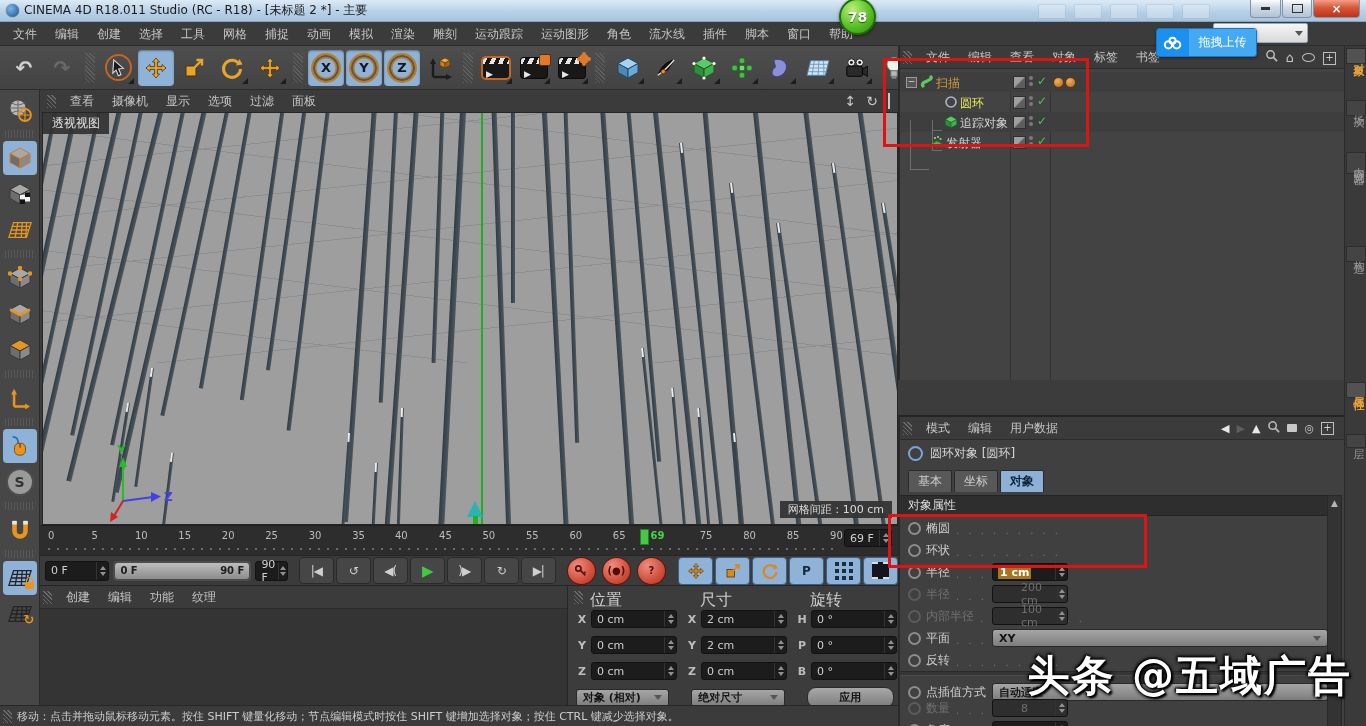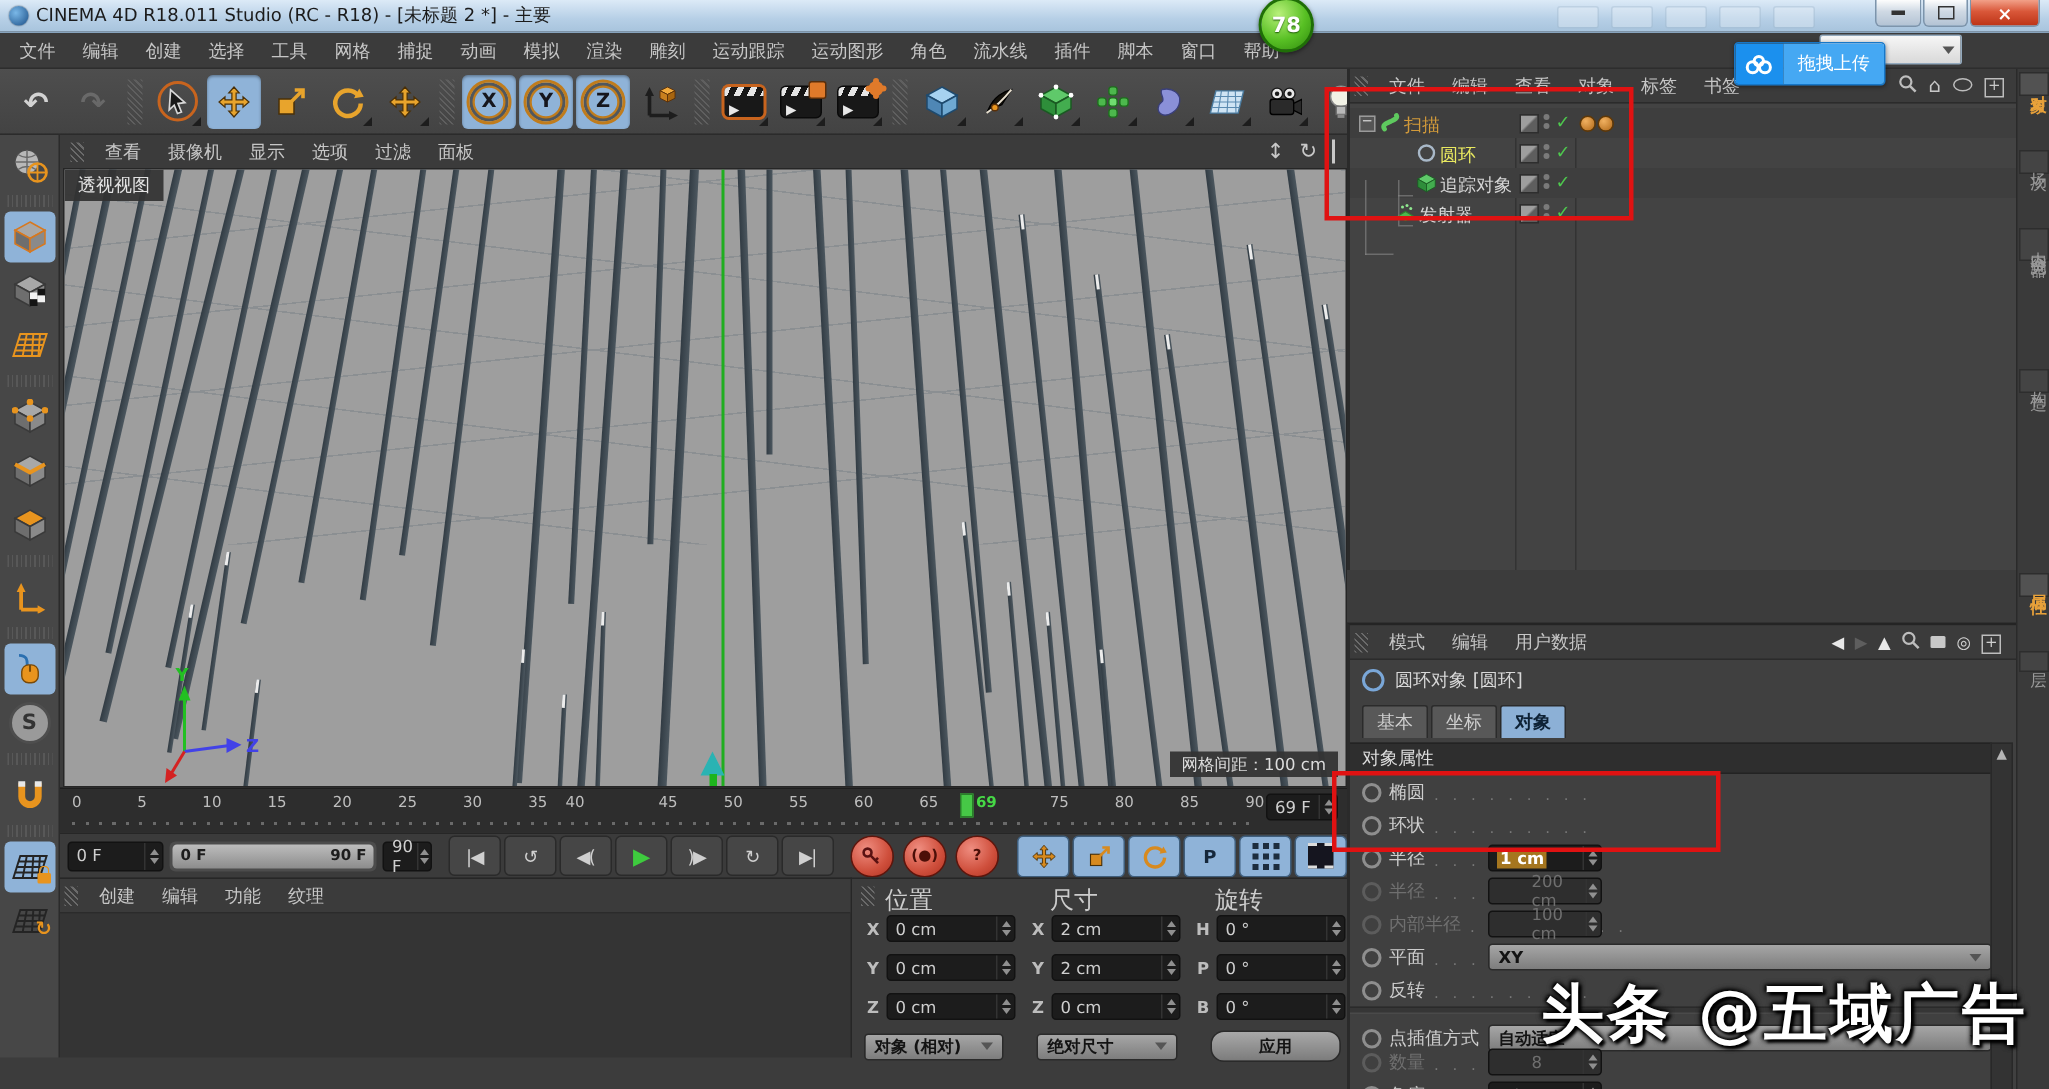--- a/index.html
+++ b/index.html
@@ -682,21 +682,21 @@
         </span>
     </div>
   <span class="tick" style="left: 8px;">0</span>
       <span class="tick" style="left: 51.45px;">5</span>
       <span class="tick" style="left: 94.9px;">10</span>
       <span class="tick" style="left: 138.35px;">15</span>
       <span class="tick" style="left: 181.8px;">20</span>
       <span class="tick" style="left: 225.25px;">25</span>
       <span class="tick" style="left: 268.7px; text-align: right;">30</span>
       <span class="tick" style="left: 312.15px;">35</span>
-      <span class="tick" style="left: 337px;">40</span>
+      <span class="tick" style="left: 355px;">40</span>
       <span class="tick" style="left: 399.05px;">45</span>
       <span class="tick" style="left: 442.5px;">50</span>
       <span class="tick" style="left: 485.95px;">55</span>
       <span class="tick" style="left: 529.4px;">60</span>
       <span class="tick" style="left: 572.85px;">65</span>
       <span class="tick" style="left: 659.75px;">75</span>
       <span class="tick" style="left: 703.2px;">80</span>
       <span class="tick" style="left: 746.65px;">85</span>
       <span class="tick" style="left: 790.1px; text-align: right;">90</span>
       <div class="playhead" style="left: 599.61px;"></div>
@@ -896,20 +896,24 @@
           <span class="tri-d"></span>
         </span>
         <span class="dd" style="width: 94px;">
           <span>绝对尺寸</span>
           <span class="tri-d"></span>
         </span>
         <span class="applybtn">应用</span>
       </div>
     </div>
 
+  <div class="abs statusbar">
+    <span class="grip"></span>
+    <span class="txt">移动：点击并拖动鼠标移动元素。按住 SHIFT 键量化移动；节点编辑模式时按住 SHIFT 键增加选择对象；按住 CTRL 键减少选择对象。</span>
+  </div>
 
   <div class="abs om">
     <div class="panel-h">
       <span class="grip"></span>
       <span id="om-menu" style="display:flex">
           <span class="mi">文件</span>
           <span class="mi">编辑</span>
           <span class="mi">查看</span>
           <span class="mi">对象</span>
           <span class="mi">标签</span>

